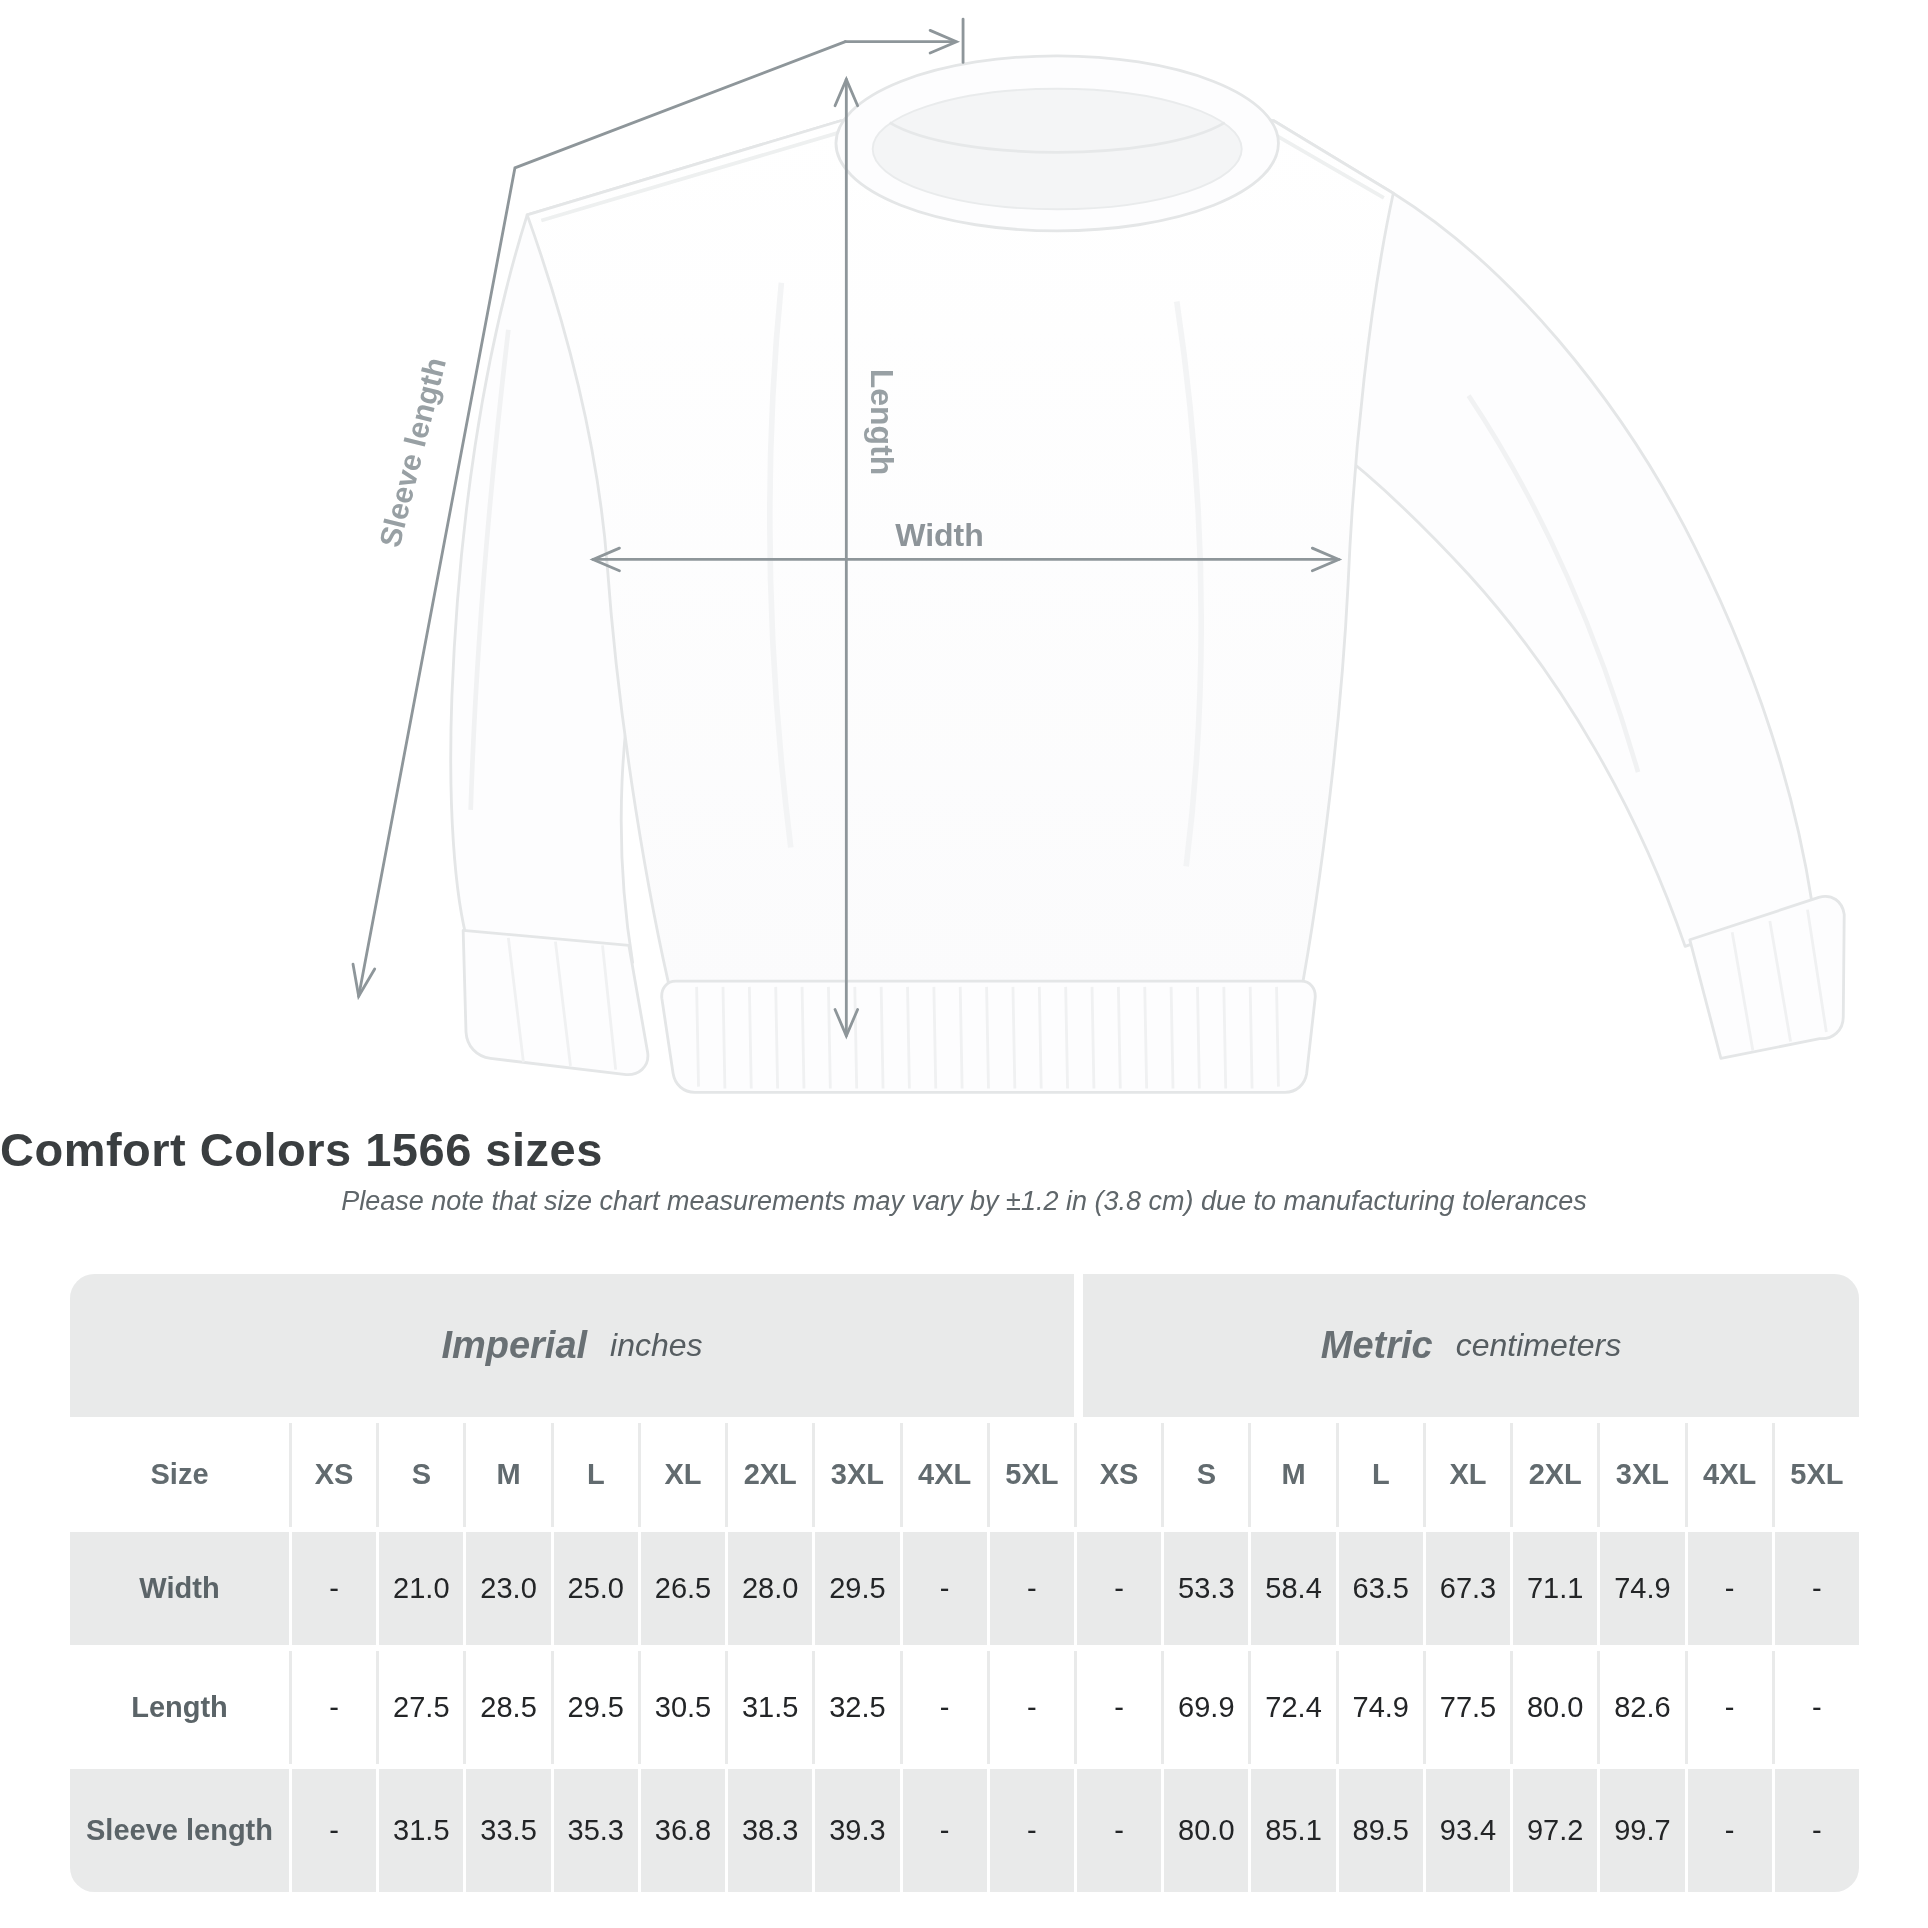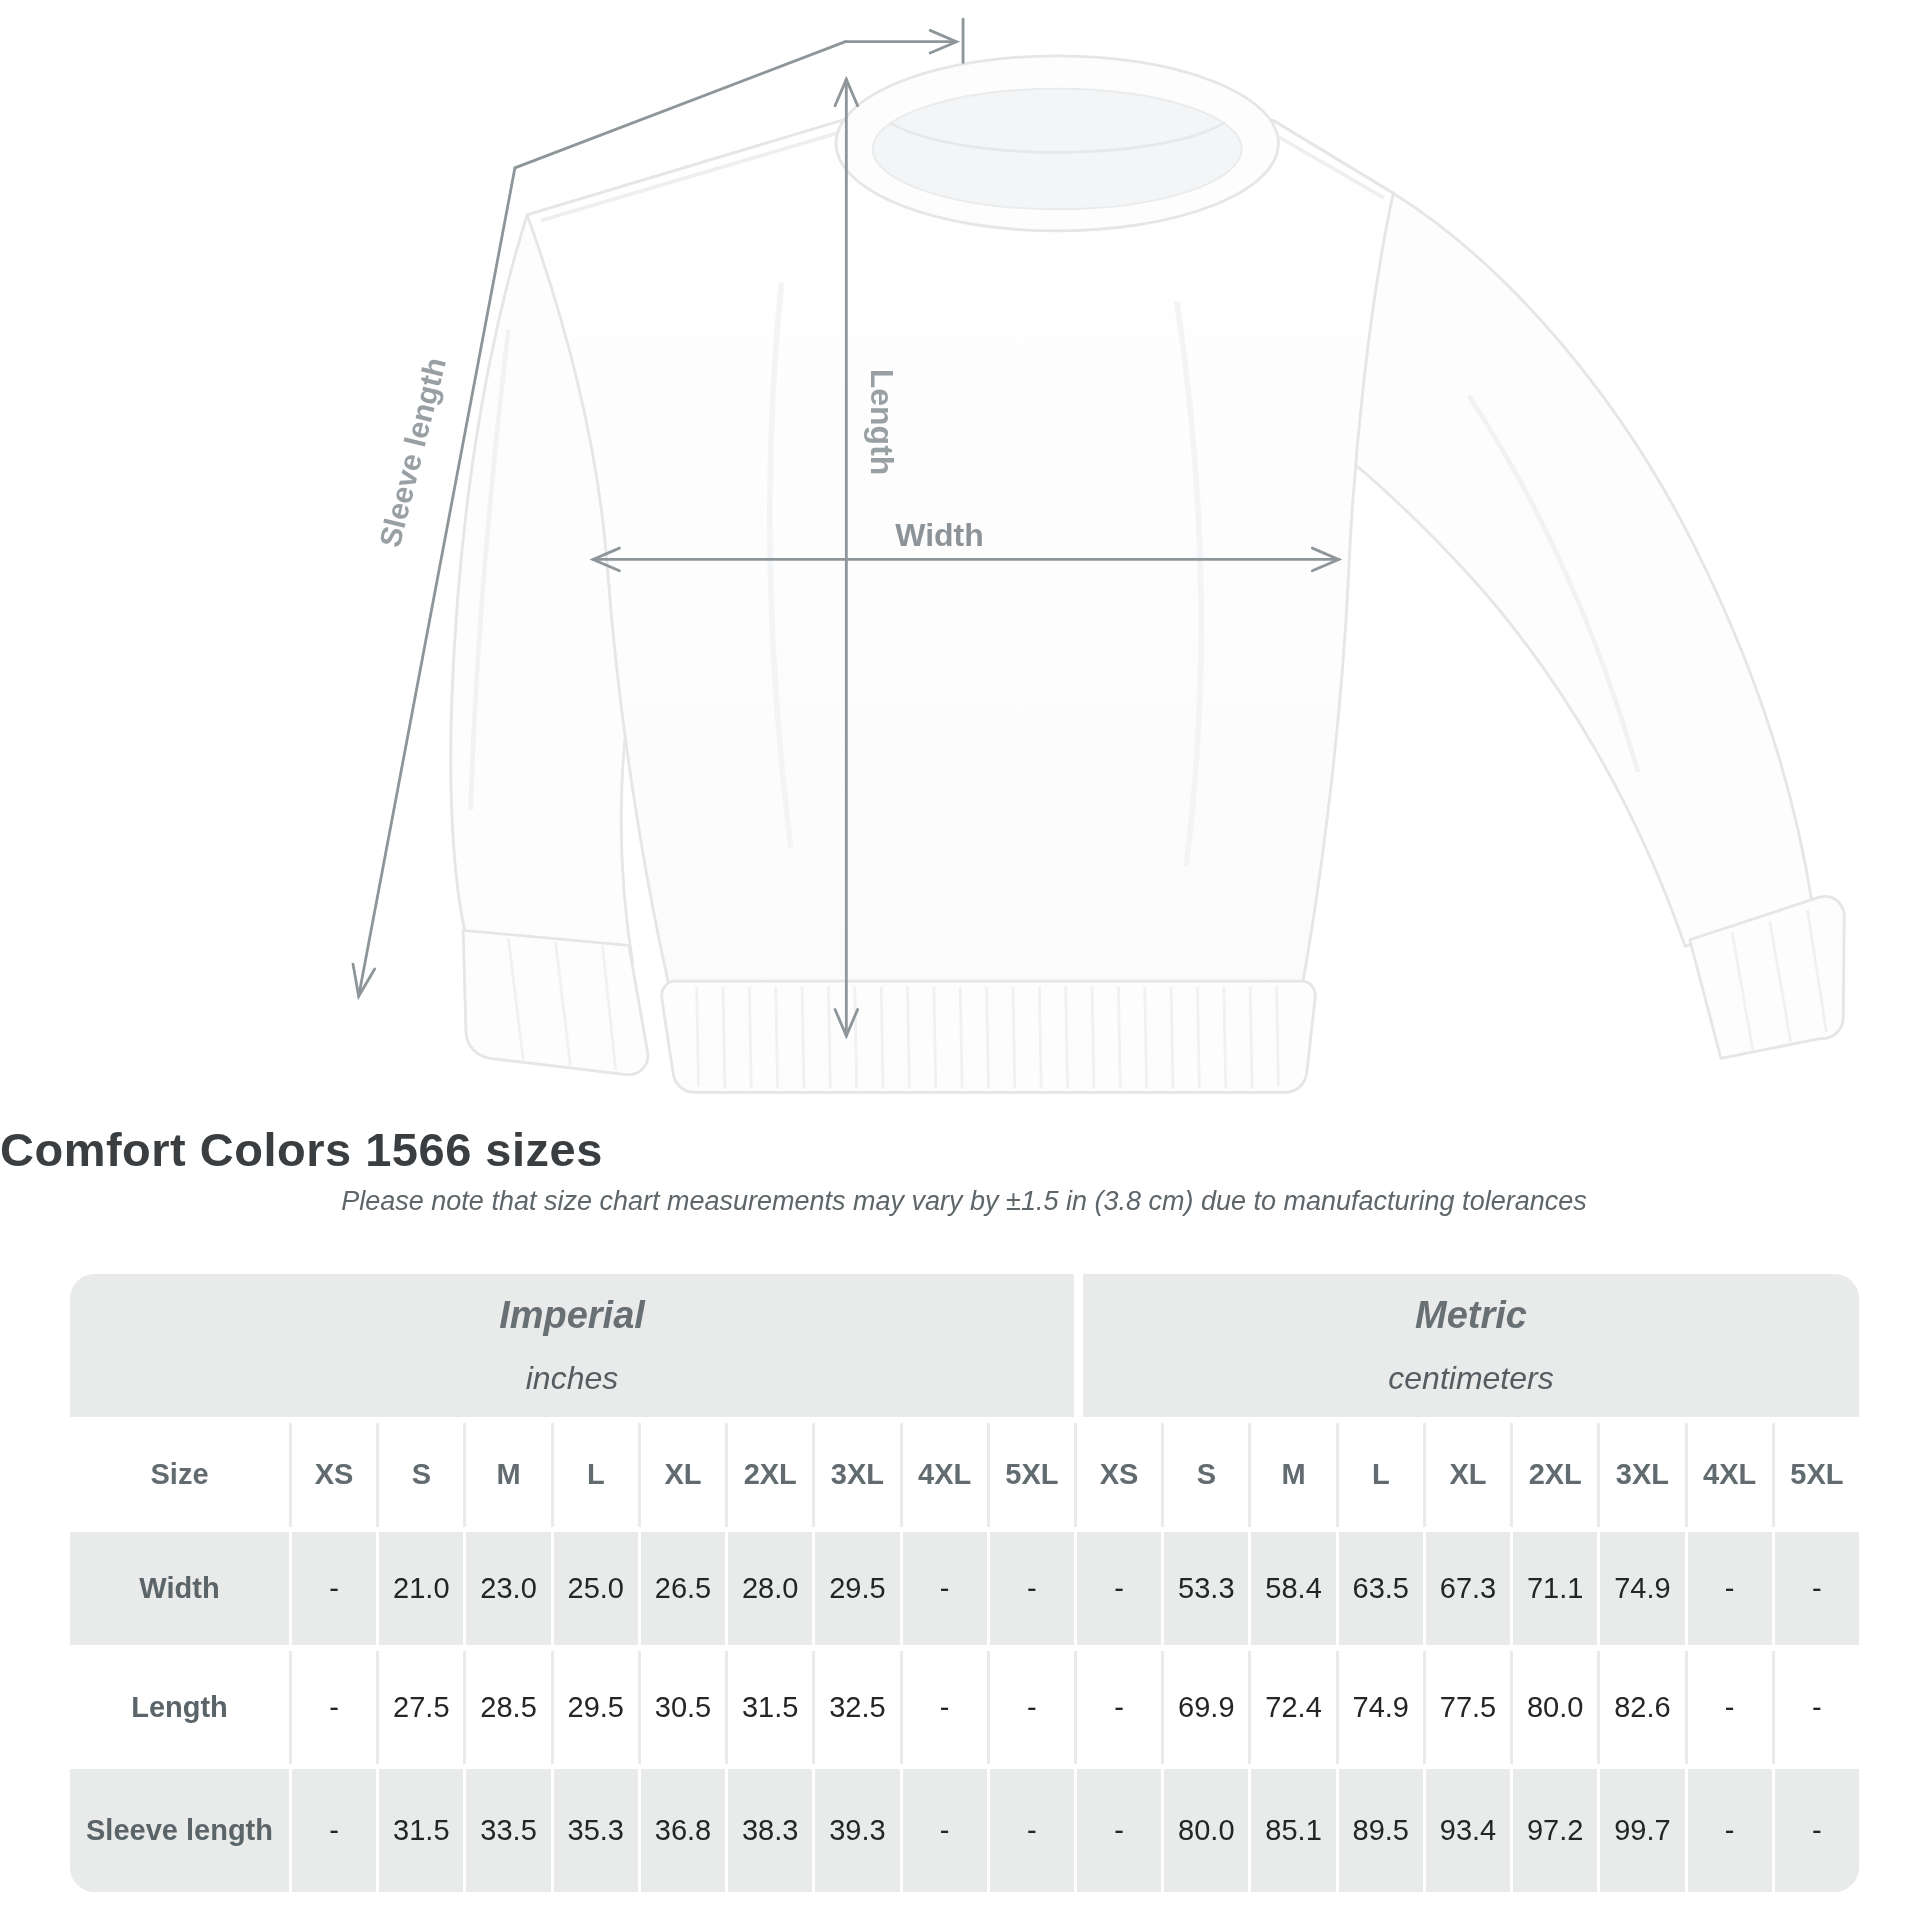--- a/index.html
+++ b/index.html
@@ -21,21 +21,21 @@
   }
   
   #size-table{
     position:absolute;left:70px;top:1274px;width:1789px;
     display:grid;
     grid-template-columns:219px repeat(18,1fr);
     grid-template-rows:143px 104px 113px 113px 123px;
     row-gap:5.6px;
   }
   .band{
-    background:#e9eaea;display:flex;flex-direction:column;align-items:center;justify-content:center;gap:23px;
+    background:#e9eaea;display:flex;flex-direction:row;align-items:center;justify-content:center;gap:23px;
   }
   .band-imperial{grid-column:1/11;border-top-left-radius:24.5px;}
   .band-metric{grid-column:11/20;border-left:9.4px solid #ffffff;border-top-right-radius:24.5px;}
   .band-title{font-size:38px;font-weight:bold;font-style:italic;color:#697074;}
   .band-unit{font-size:32px;font-style:italic;color:#565d61;}
   .cell{
     display:flex;align-items:center;justify-content:center;
     border-left:3.8px solid transparent;
   }
   .cell.first{border-left:none;}
@@ -122,21 +122,21 @@
       <path d="M 1394,582 L 1422,594 L 1394,606"></path>
     </g>
     <g class="measure-label" fill="#98a0a4" stroke="none">
       <text transform="translate(925,448) rotate(90)" text-anchor="middle" font-size="34" font-weight="bold">Length</text>
       <text x="998" y="580" text-anchor="middle" font-size="34" font-weight="bold" fill="#8d9499">Width</text>
       <text transform="translate(449,483) rotate(-76)" text-anchor="middle" font-size="32" font-weight="bold">Sleeve length</text>
     </g>
   </svg>
 
   <div id="title">Comfort Colors 1566 sizes</div>
-  <div id="subtitle">Please note that size chart measurements may vary by ±1.5 in (3.8 cm) due to manufacturing tolerances</div>
+  <div id="subtitle">Please note that size chart measurements may vary by ±1.2 in (3.8 cm) due to manufacturing tolerances</div>
 
   <div id="size-table">
     <div class="band band-imperial">
       <div class="band-title">Imperial</div>
       <div class="band-unit">inches</div>
     </div>
     <div class="band band-metric">
       <div class="band-title">Metric</div>
       <div class="band-unit">centimeters</div>
     </div>

